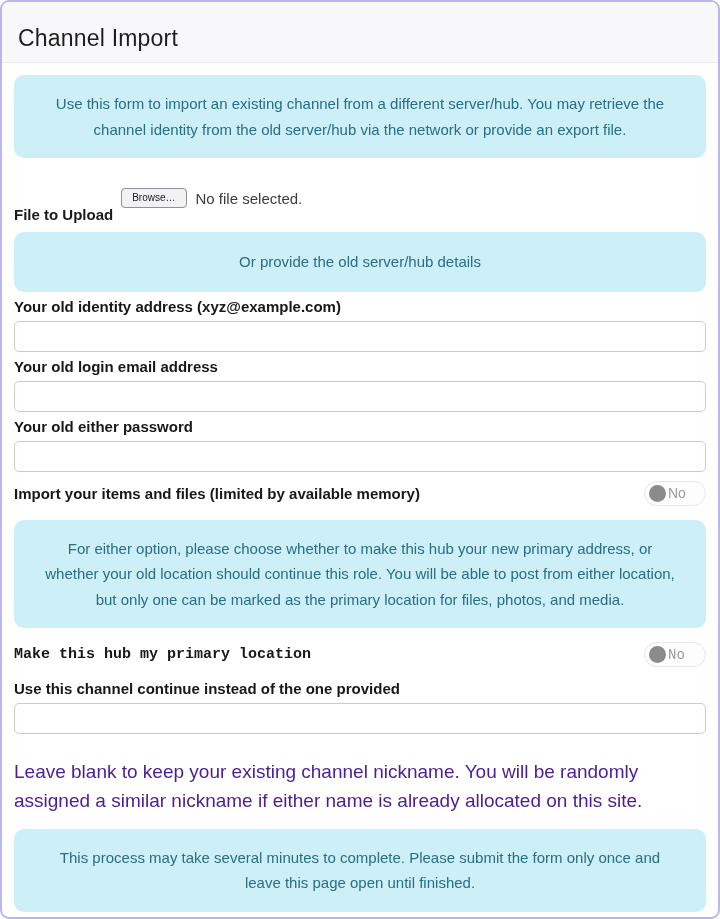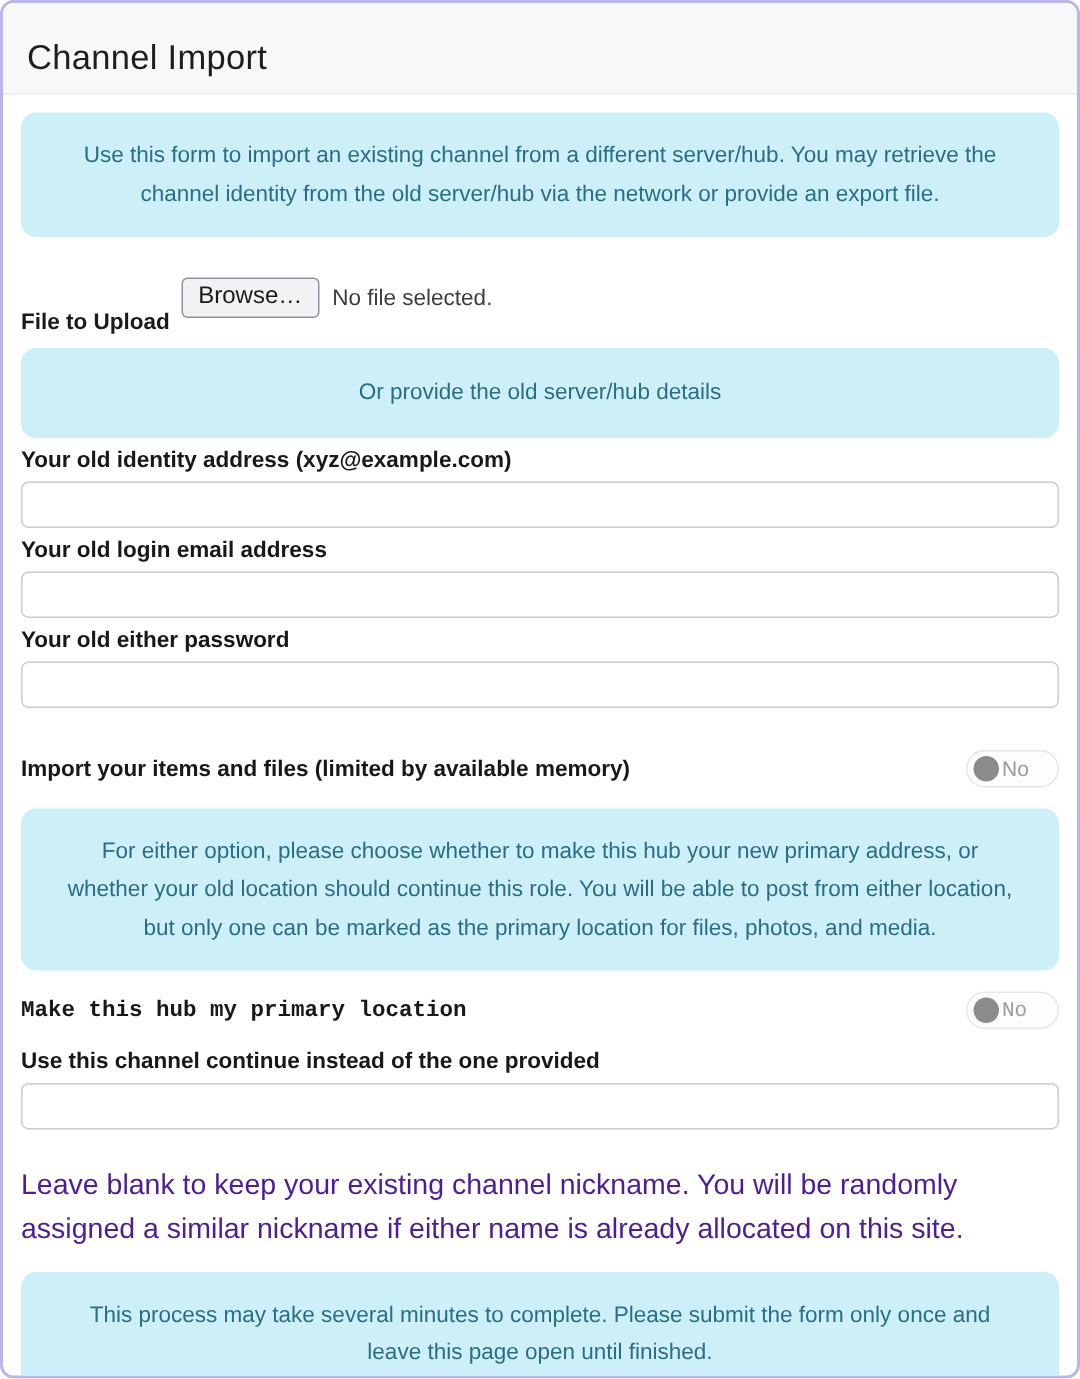--- a/index.html
+++ b/index.html
@@ -46,21 +46,21 @@
     align-items: center;
     font-size: 15px;
     color: #1a1a1a;
   }
   .file-label { font-weight: bold; margin-right: 8px; margin-top: 33px; }
   .browse-btn {
     background: #f2f2f4;
     border: 1px solid #8f8f9d;
     border-radius: 4px;
     padding: 3px 10px 4px 10px;
-    font-size: 16px;
+    font-size: 10px;
     color: #1a1a1a;
     cursor: pointer;
     display: inline-block;
   }
   .file-status { margin-left: 9px; color: #3c3c3c; }
 
   .form-group { margin-top: 6px; }
   .field-label {
     display: block;
     font-weight: bold;
@@ -75,21 +75,21 @@
     border-radius: 5px;
     padding: 5px 12px;
     font-size: 15px;
     font-family: "Liberation Sans", sans-serif;
     color: #222222;
     outline: none;
     background: #ffffff;
   }
 
   .toggle-row {
-    margin-top: 28px;
+    margin-top: 9px;
     display: flex;
     justify-content: space-between;
     align-items: center;
   }
   .toggle-row .field-label { margin-bottom: 0; }
 
   .toggle {
     display: inline-flex;
     align-items: center;
     width: 62px;

